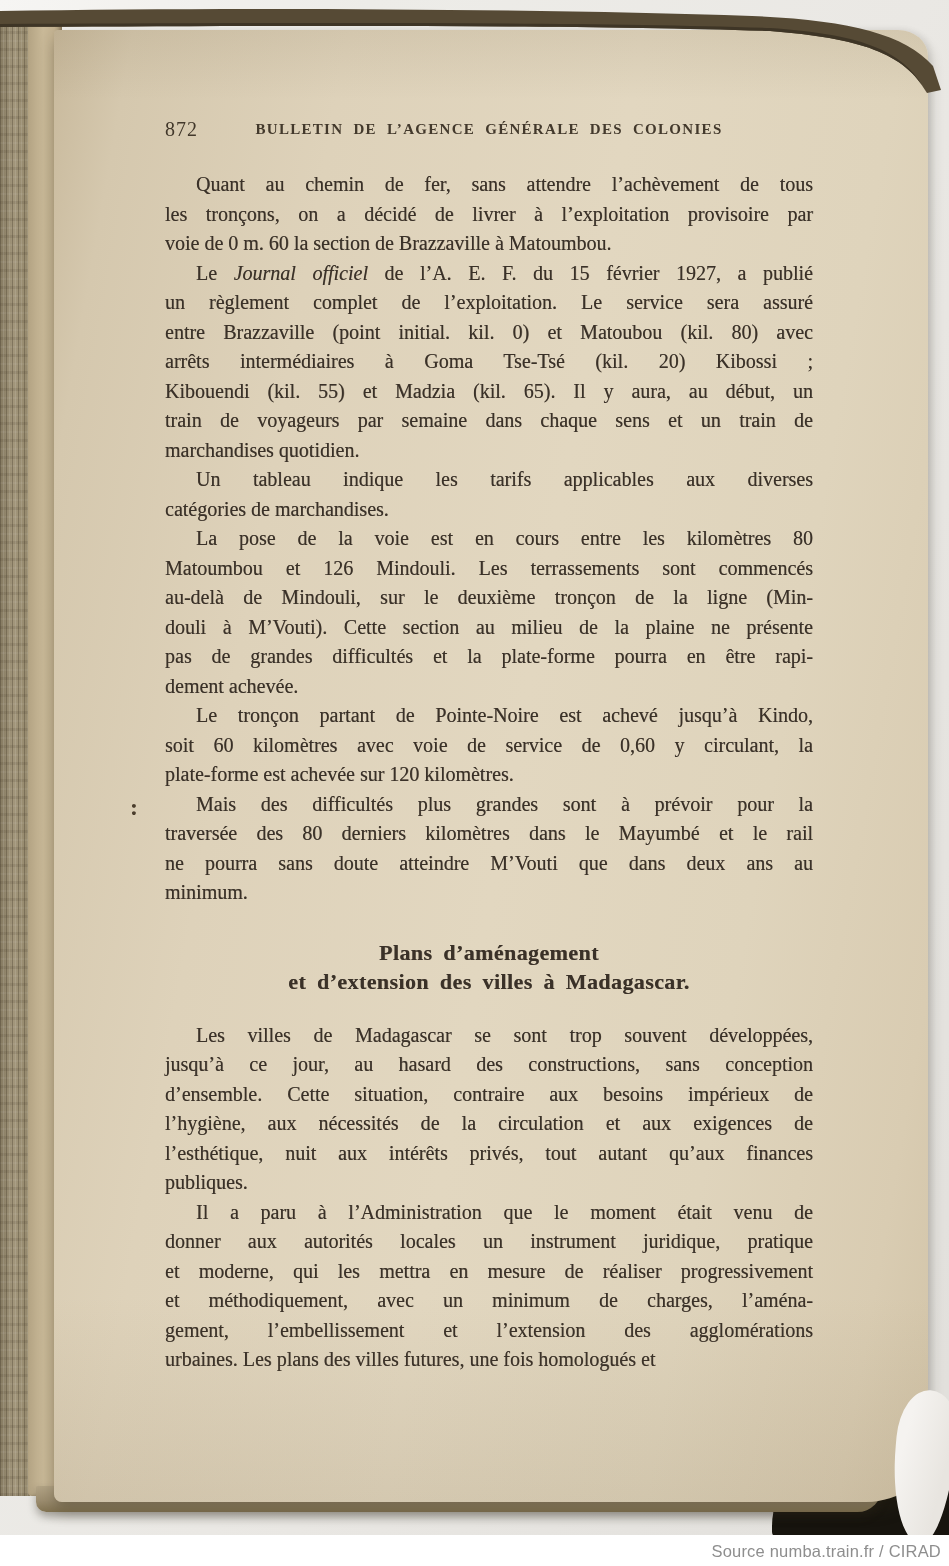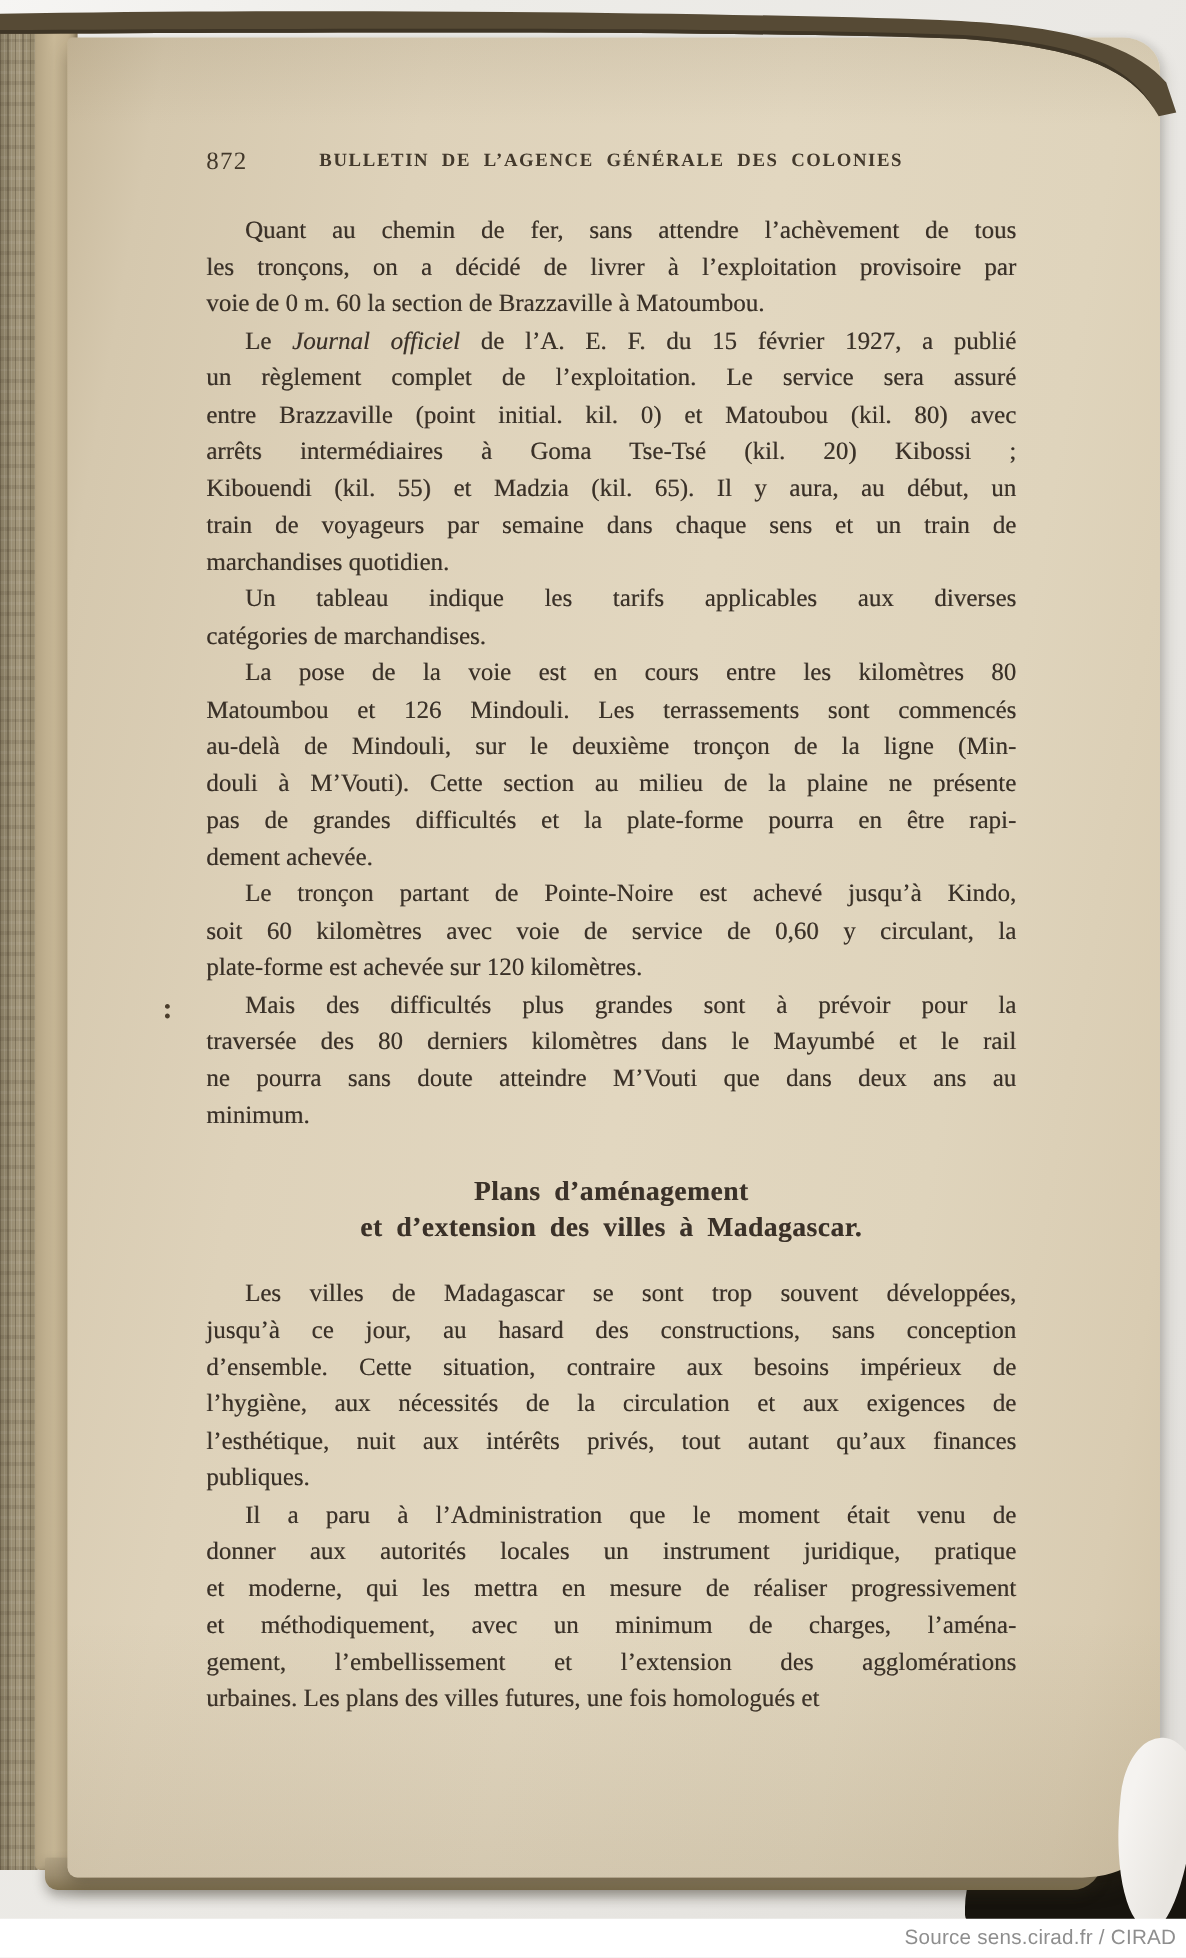--- a/index.html
+++ b/index.html
@@ -186,16 +186,16 @@
           <span class="ln">et moderne, qui les mettra en mesure de réaliser progressivement</span>
           <span class="ln">et méthodiquement, avec un minimum de charges, l’aména-</span>
           <span class="ln">gement, l’embellissement et l’extension des agglomérations</span>
           <span class="ln last">urbaines. Les plans des villes futures, une fois homologués et</span>
         </p>
     </div>
 
   </div>
 
   <div class="watermark-bar">
-    <span class="watermark-text">Source sens.cirad.fr / CIRAD</span>
+    <span class="watermark-text">Source numba.train.fr / CIRAD</span>
   </div>
 
 </div>
 
 </body></html>

